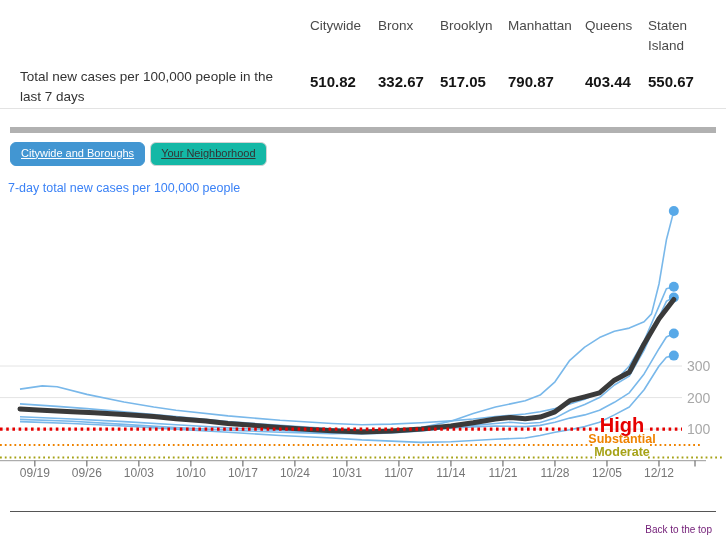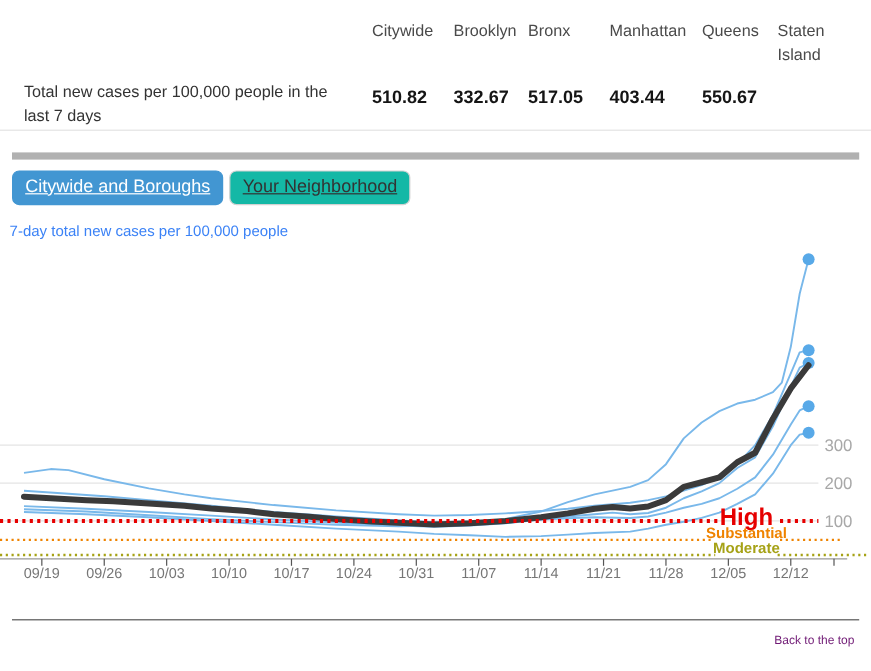--- a/index.html
+++ b/index.html
@@ -27,50 +27,51 @@
   }
   .stats .vcell {
     font-size:15px; font-weight:bold; color:#151515;
     padding-top:18px;
   }
   
   .divider-bar { height:6px; background:#b1b1b1; margin:18px 10px 0 10px; }
   
   .tabs { display:flex; gap:5px; margin:9px 0 0 10px; }
   .tab {
-    font-size:15px; line-height:1.2; padding:4px 10px 5px 10px;
+    font-size:11px; line-height:1.2; padding:4px 10px 5px 10px;
     border-radius:6px; text-decoration:underline; cursor:pointer;
     border:1px solid transparent; white-space:nowrap;
   }
   .tab.active { background:#4296d2; color:#ffffff; border-color:#4296d2; }
   .tab.inactive { background:#14b8a6; color:#333333; border-color:#d2d2d2; }
   
   .chart-title { font-size:12.5px; color:#3b82f6; margin:15px 0 0 8px; }
   #chart { display:block; margin-top:5px; }
   
   .footer-line { border:none; border-top:1px solid #555; margin:11px 10px 0 10px; }
   .back-link-row { text-align:right; margin:7px 14px 0 0; }
   .back-link { font-size:10px; color:#701a75; cursor:pointer; }
 </style>
 </head>
 <body>
 
 <div class="stats">
   <div class="hcell"></div>
   <div class="hcell">Citywide</div>
+  <div class="hcell">Bronx</div>
   <div class="hcell">Brooklyn</div>
-  <div class="hcell">Bronx</div>
   <div class="hcell">Manhattan</div>
   <div class="hcell">Queens</div>
   <div class="hcell">Staten Island</div>
 
   <div class="row-label">Total new cases per 100,000 people in the last 7 days</div>
   <div class="vcell">510.82</div>
   <div class="vcell">332.67</div>
   <div class="vcell">517.05</div>
+  <div class="vcell">790.87</div>
   <div class="vcell">403.44</div>
   <div class="vcell">550.67</div>
 </div>
 
 <div class="divider-bar"></div>
 
 <div class="tabs">
   <div class="tab active">Citywide and Boroughs</div>
   <div class="tab inactive">Your Neighborhood</div>
 </div>

